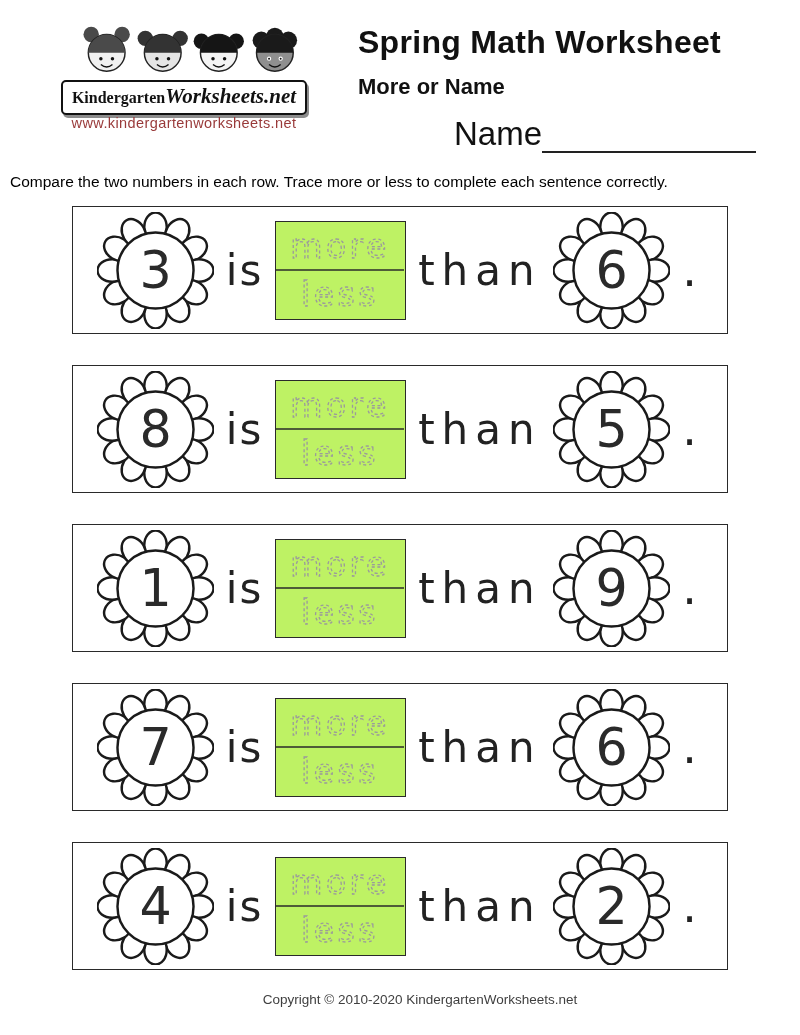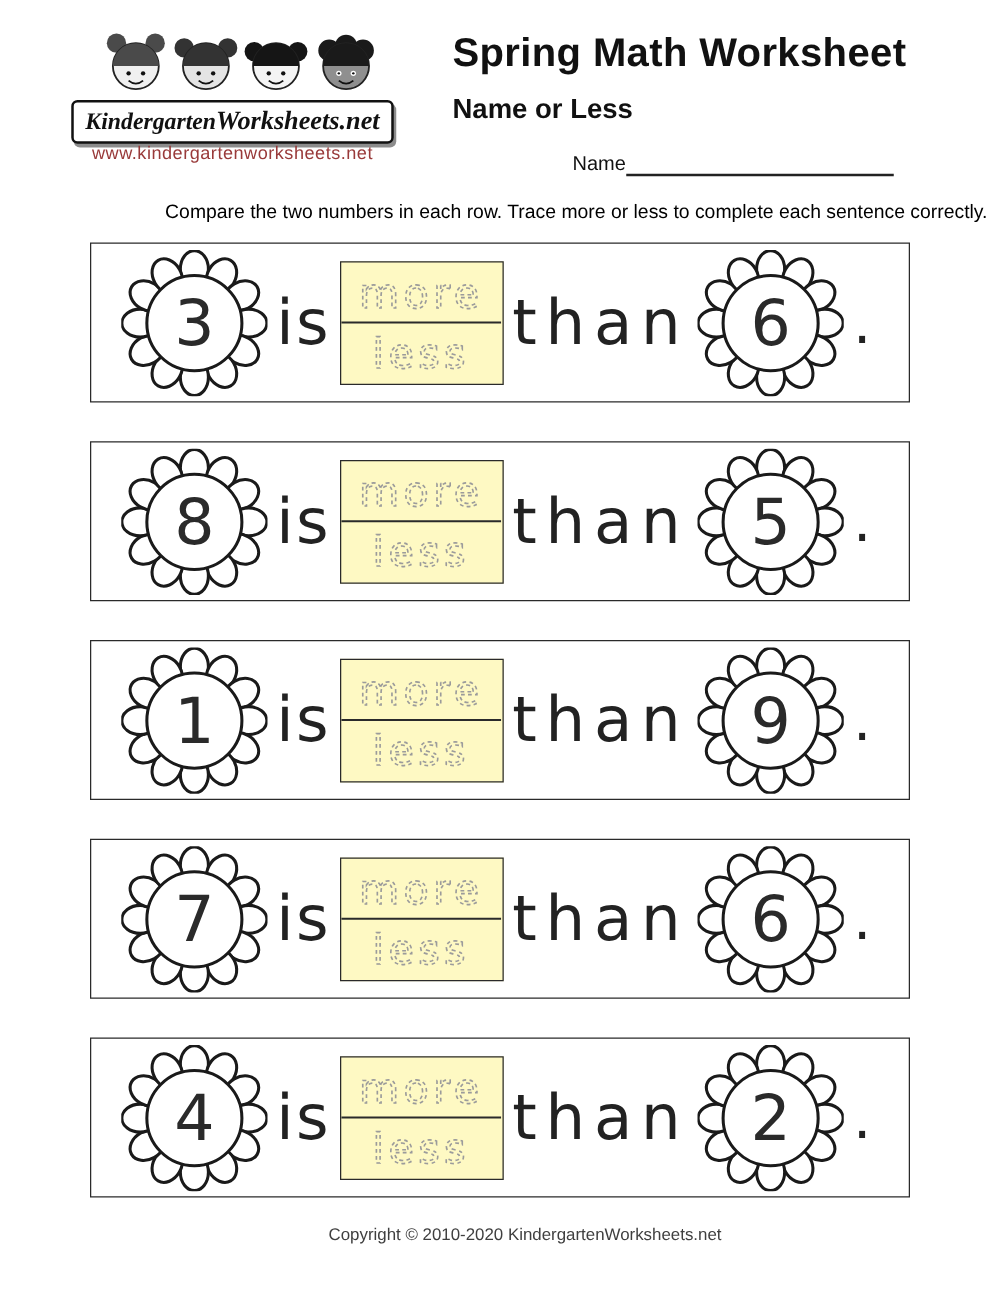--- a/index.html
+++ b/index.html
@@ -5,45 +5,45 @@
   * { box-sizing: border-box; }
   body { margin:0; background:#fff; font-family:"Liberation Sans", sans-serif; color:#111; }
   .page { width:800px; height:1035px; margin:0 auto; position:relative; padding-top:20px; background:#fff; overflow:hidden; }
 
   
   .header { display:flex; padding:0 44px 0 50px; }
   .logo-block { width:272px; text-align:center; }
   .kids-svg { width:238px; height:58px; display:block; margin:0 auto; }
   .logo-box { display:inline-block; border:2.5px solid #111; border-radius:5px; padding:2px 9px 4px;
               box-shadow:2px 3px 0 rgba(0,0,0,.45); background:#fff; margin-top:2px; white-space:nowrap; }
-  .logo-kg { font-family:"Liberation Serif", serif; font-style:italic; font-weight:700; font-size:19px; }
+  .logo-kg { font-family:"Liberation Serif", serif; font-weight:700; font-size:16px; }
   .logo-ws { font-family:"Liberation Serif", serif; font-weight:700; font-size:21px;font-style:italic; }
   .logo-url { margin-top:0; font-size:14.5px; color:#993a3a; letter-spacing:.4px; }
 
   .title-block { flex:1; padding-left:40px; }
   .title { font-size:32px; font-weight:700; margin:4px 0 0; letter-spacing:.3px; }
   .subtitle { font-size:22px; font-weight:700; margin:13px 0 0; }
-  .name-line { margin:15px 0 0 96px; font-size:16px; display:flex; align-items:flex-end; }
+  .name-line { margin:15px 0 0 96px; font-size:33px; display:flex; align-items:flex-end; }
   .name-underline { display:inline-block; width:214px; height:26px; border-bottom:2px solid #222; }
 
-  .instructions { text-align:right; font-size:15.5px; margin:20px 10px 0; color:#000; }
+  .instructions { text-align:left; font-size:15.5px; margin:20px 10px 0; color:#000; }
 
   
   .rows { width:656px; margin:15px auto 0; display:flex; flex-direction:column; gap:31px; }
   .row { height:128px; border:1.6px solid #2a2a2a; display:flex; align-items:center;
          justify-content:space-between; padding:0 30px 0 24px; background:#fff; }
   .flower { width:117px; height:117px; flex:0 0 auto; }
   .flower svg { width:100%; height:100%; display:block; }
   .flower-number { font-family:"DejaVu Sans", sans-serif; font-size:52px; fill:#2a2a2a; }
-  .word { font-family:"DejaVu Sans", sans-serif; font-size:50px; color:#222; }
+  .word { font-family:"DejaVu Sans", sans-serif; font-size:42px; color:#222; }
   .word-is { letter-spacing:2px; }
   .word-than { letter-spacing:7px; }
   .period { font-family:"DejaVu Sans", sans-serif; font-size:46px; color:#222; }
 
-  .trace-box { width:131px; height:99px; border:1.6px solid #2a2a2a; flex:0 0 auto; background:#fef9c3; }
+  .trace-box { width:131px; height:99px; border:1.6px solid #2a2a2a; flex:0 0 auto; background:#bef264; }
   .trace-box svg { width:128px; height:96px; display:block; }
   .trace-text { font-family:"DejaVu Sans", sans-serif; font-size:33px; letter-spacing:3.5px;
                 fill:none; stroke:#9b9b9b; stroke-width:1.3; stroke-dasharray:3 2.6; text-anchor:middle; }
   .trace-divider { stroke:#2a2a2a; stroke-width:1.6; }
 
   
   .footer { text-align:center; margin-top:22px; color:#3f3f3f; }
   .footer-line1 { font-size:13.5px;padding-left:40px; }
   .footer-line2 { font-size:12.5px; margin-top:3px; }
 
@@ -113,21 +113,21 @@
         <path d="M208,46 Q214,51 220,46" stroke="#111" stroke-width="1.5" fill="none"></path>
       </svg>
       <div class="logo-box">
         <span class="logo-kg">Kindergarten</span><span class="logo-ws">Worksheets.net</span>
       </div>
       <div class="logo-url">www.kindergartenworksheets.net</div>
     </div>
 
     <div class="title-block">
       <h1 class="title">Spring Math Worksheet</h1>
-      <h2 class="subtitle">Name or Less</h2>
+      <h2 class="subtitle">More or Name</h2>
       <div class="name-line">
         <span>Name</span>
           <span class="name-underline"></span>
       </div>
     </div>
   </header>
 
   <p class="instructions">Compare the two numbers in each row. Trace more or less to complete each sentence correctly.</p>
 
   <main class="rows">

